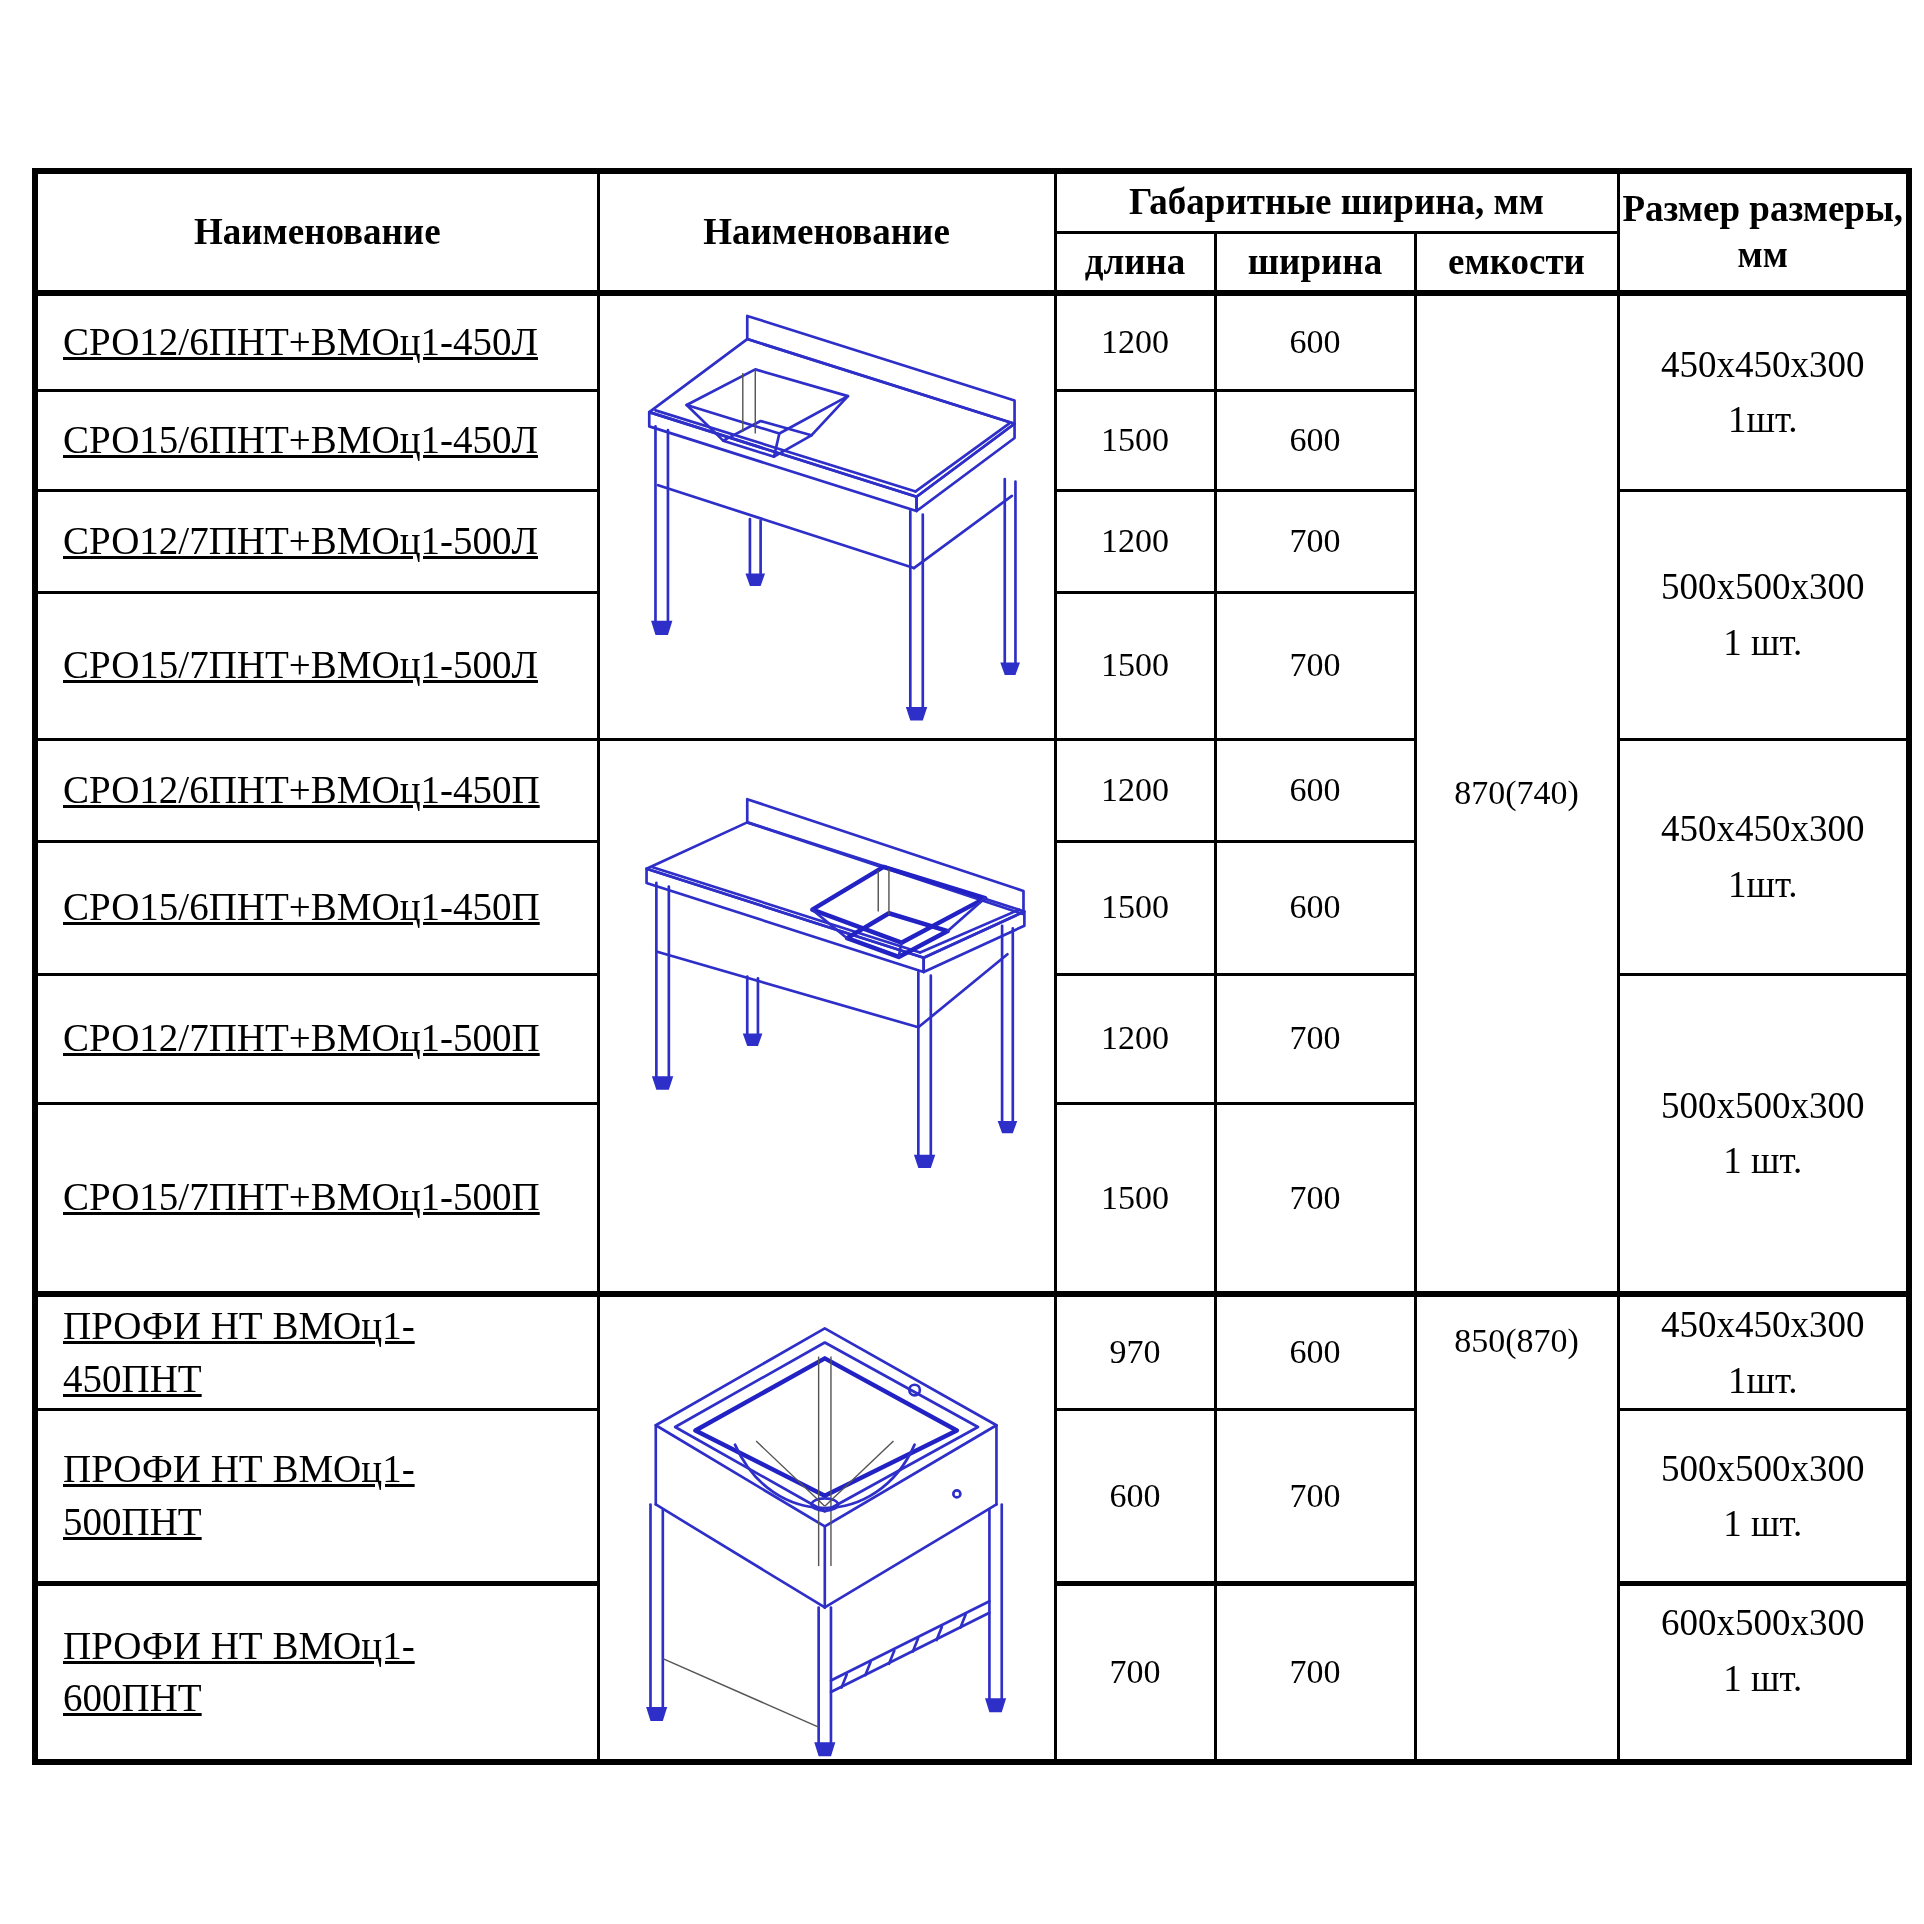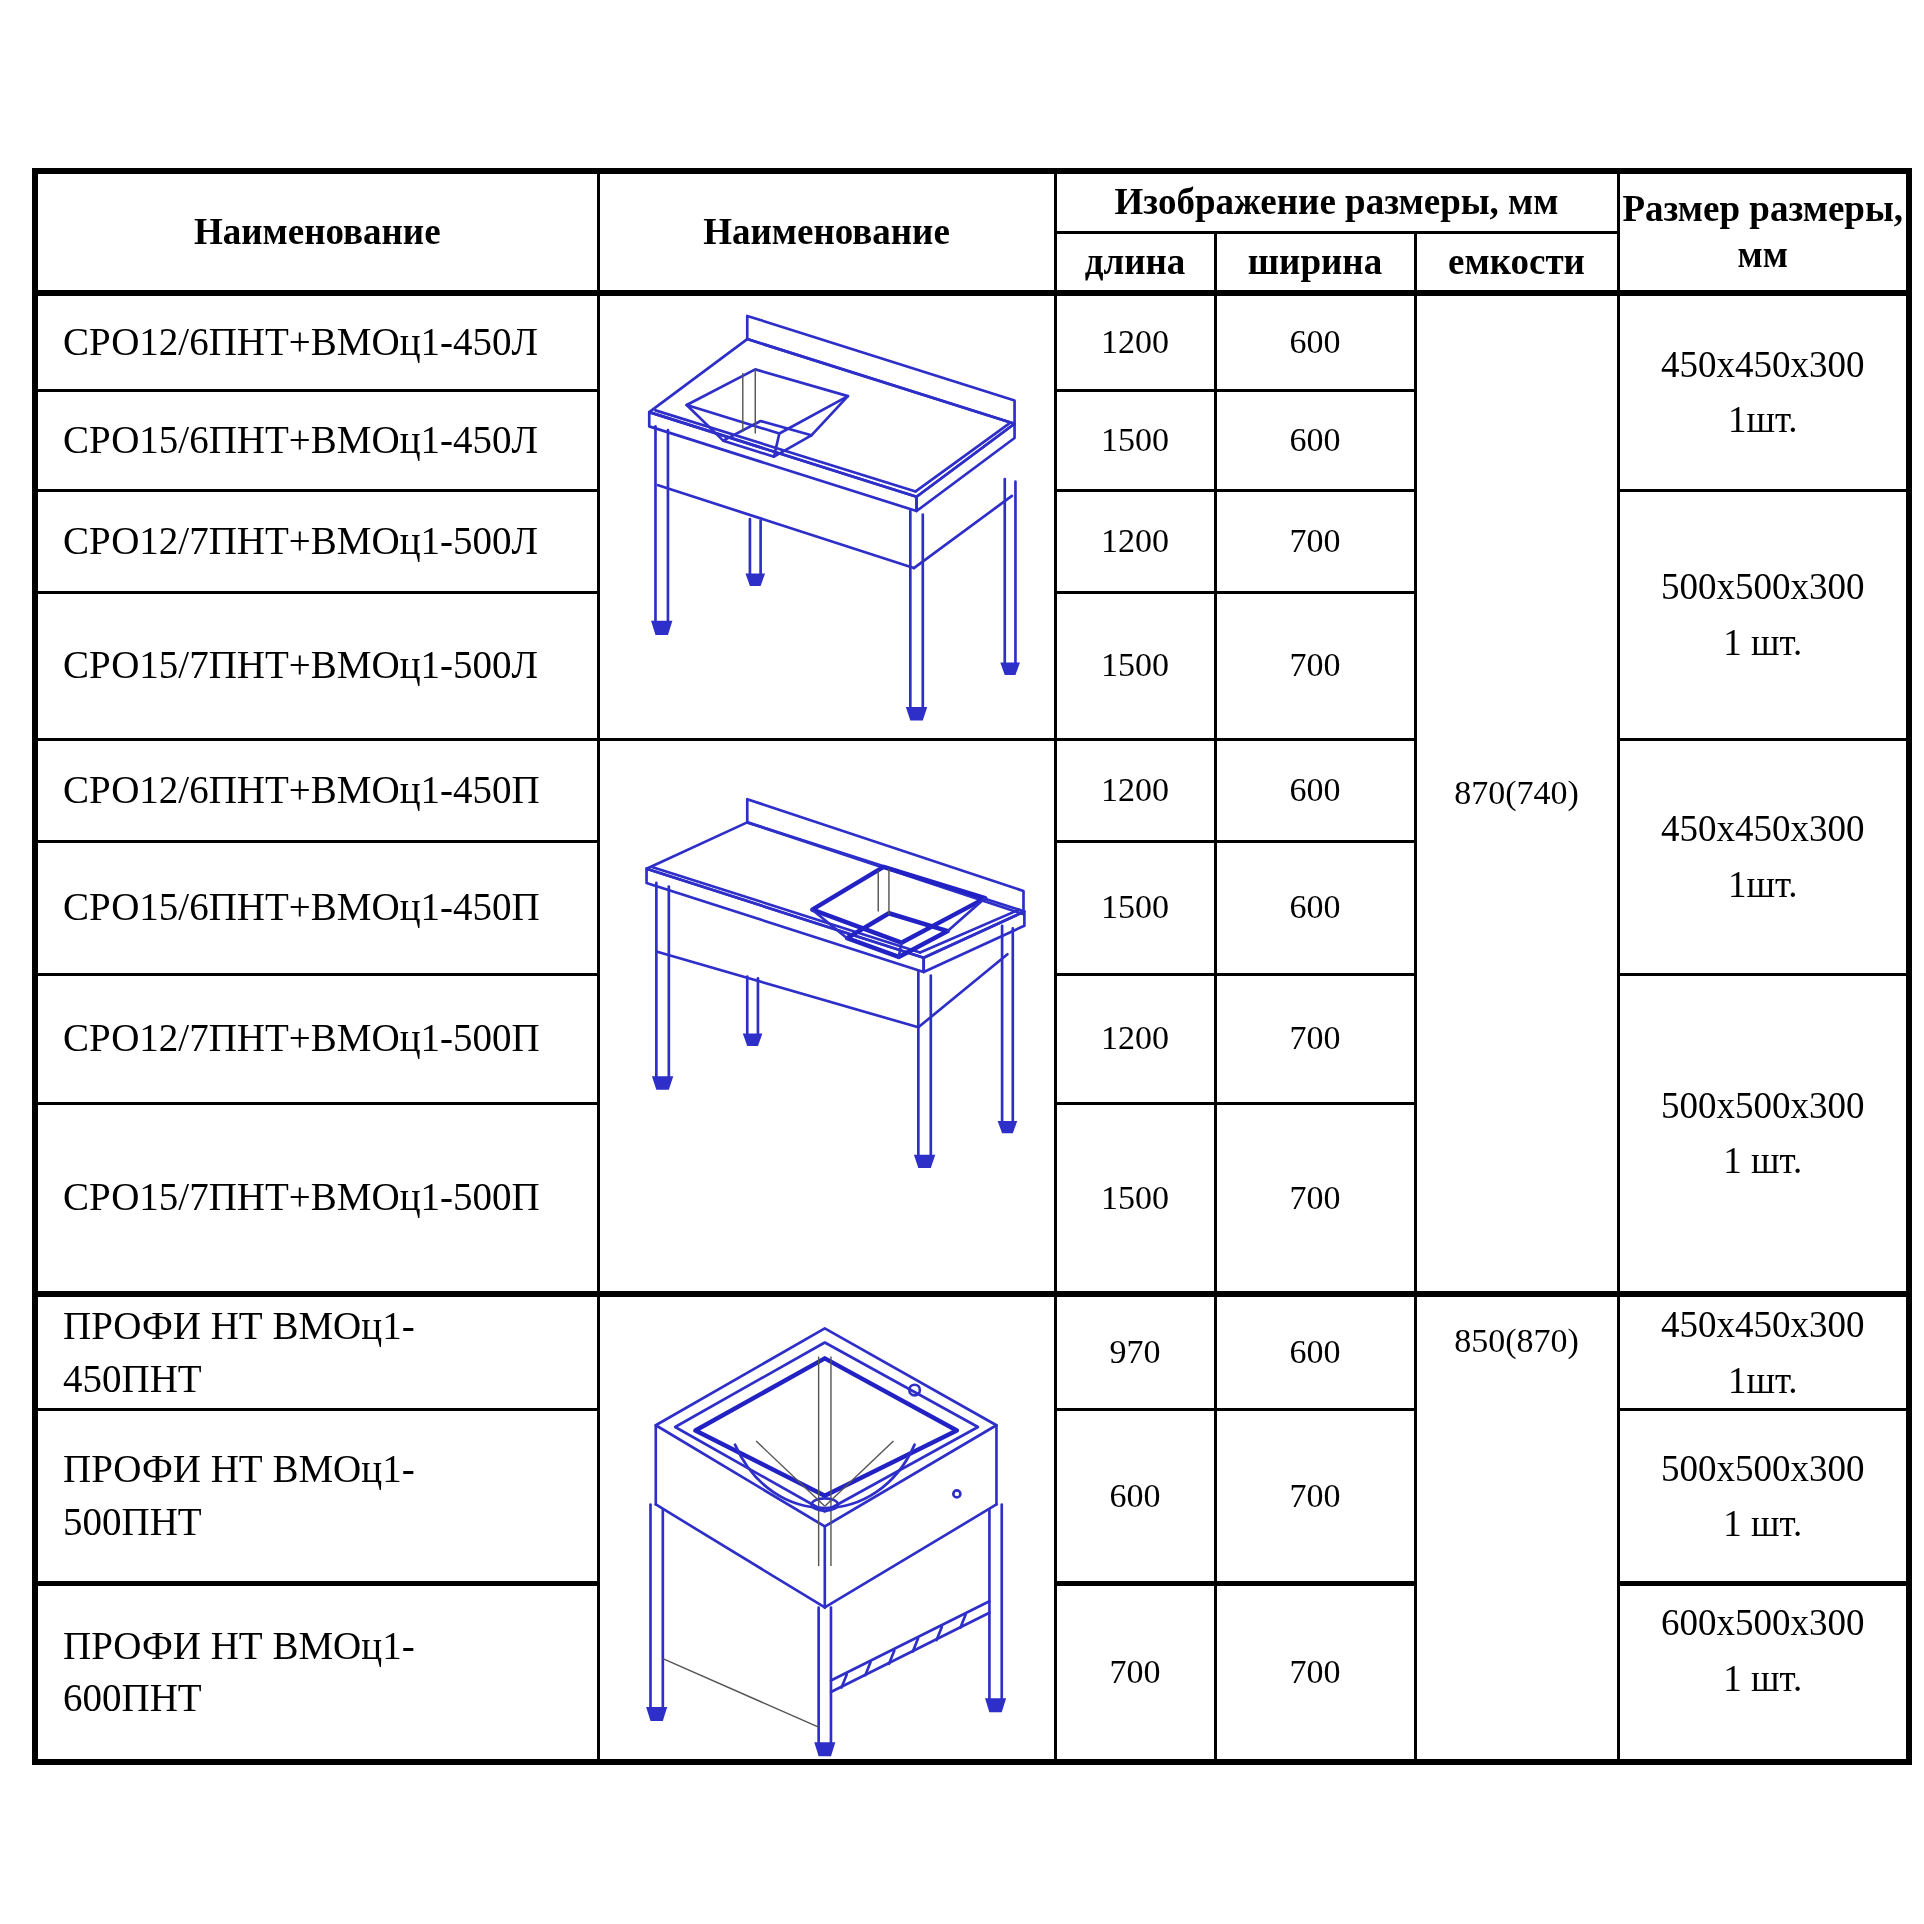--- a/index.html
+++ b/index.html
@@ -3,21 +3,21 @@
 <meta charset="utf-8">
 <style>
   html,body{margin:0;padding:0;background:#ffffff;}
   body{width:1925px;height:1925px;position:relative;font-family:"Liberation Serif",serif;color:#000;}
   table.spec{position:absolute;left:32px;top:168px;border-collapse:collapse;table-layout:fixed;
              border:6.2px solid #000;background:#fff;}
   td{border:3.6px solid #000;padding:0;text-align:center;vertical-align:middle;
      font-size:39px;line-height:1.25;overflow:hidden;}
   td.th{font-weight:bold;font-size:37px;}
   td.hb{border-bottom:6.2px solid #000;}
-  td.name{text-align:left;padding-left:25px;font-size:39px;white-space:pre-line;line-height:1.35;}
+  td.name{text-align:left;padding-left:25px;font-size:39px;white-space:pre-line;line-height:1.35;text-decoration:underline;}
   td.num{font-size:34px;}
   td.cap{font-size:37px;line-height:1.5;}
   td.imgc{vertical-align:top;}
   td.htop{vertical-align:top;padding-top:23px;font-family:Liberation Serif, serif;}
   tr.tthick td{border-top:6.2px solid #000;}
   tr.tthin td{border-top:5.3px solid #000;}
   svg{display:block;margin:10.7px auto 0;}
   .bl{stroke:#2e2ec8;fill:none;stroke-width:3;stroke-linejoin:round;stroke-linecap:round;}
   .blb{stroke:#2222c4;fill:none;stroke-width:5;stroke-linejoin:round;stroke-linecap:round;}
   .gr{stroke:#555;fill:none;stroke-width:1.6;}
@@ -33,21 +33,21 @@
       <col style="width:160px">
     <col style="width:200px">
       <col style="width:203px">
       <col style="width:291px">
   </colgroup>
 
   <tbody>
       <tr style="height:61px">
     <td class="th hb" rowspan="2">Наименование</td>
     <td class="th hb" rowspan="2">Наименование</td>
-    <td class="th" colspan="3">Изображение размеры, мм</td>
+    <td class="th" colspan="3">Габаритные ширина, мм</td>
     <td class="th hb" rowspan="2">Размер размеры, мм</td>
   </tr>
   <tr style="height:61px">
     <td class="th hb">длина</td>
     <td class="th hb">ширина</td>
     <td class="th hb">емкости</td>
   </tr>
 
   <tr style="height:97px">
     <td class="name">СРО12/6ПНТ+ВМОц1-450Л</td>

